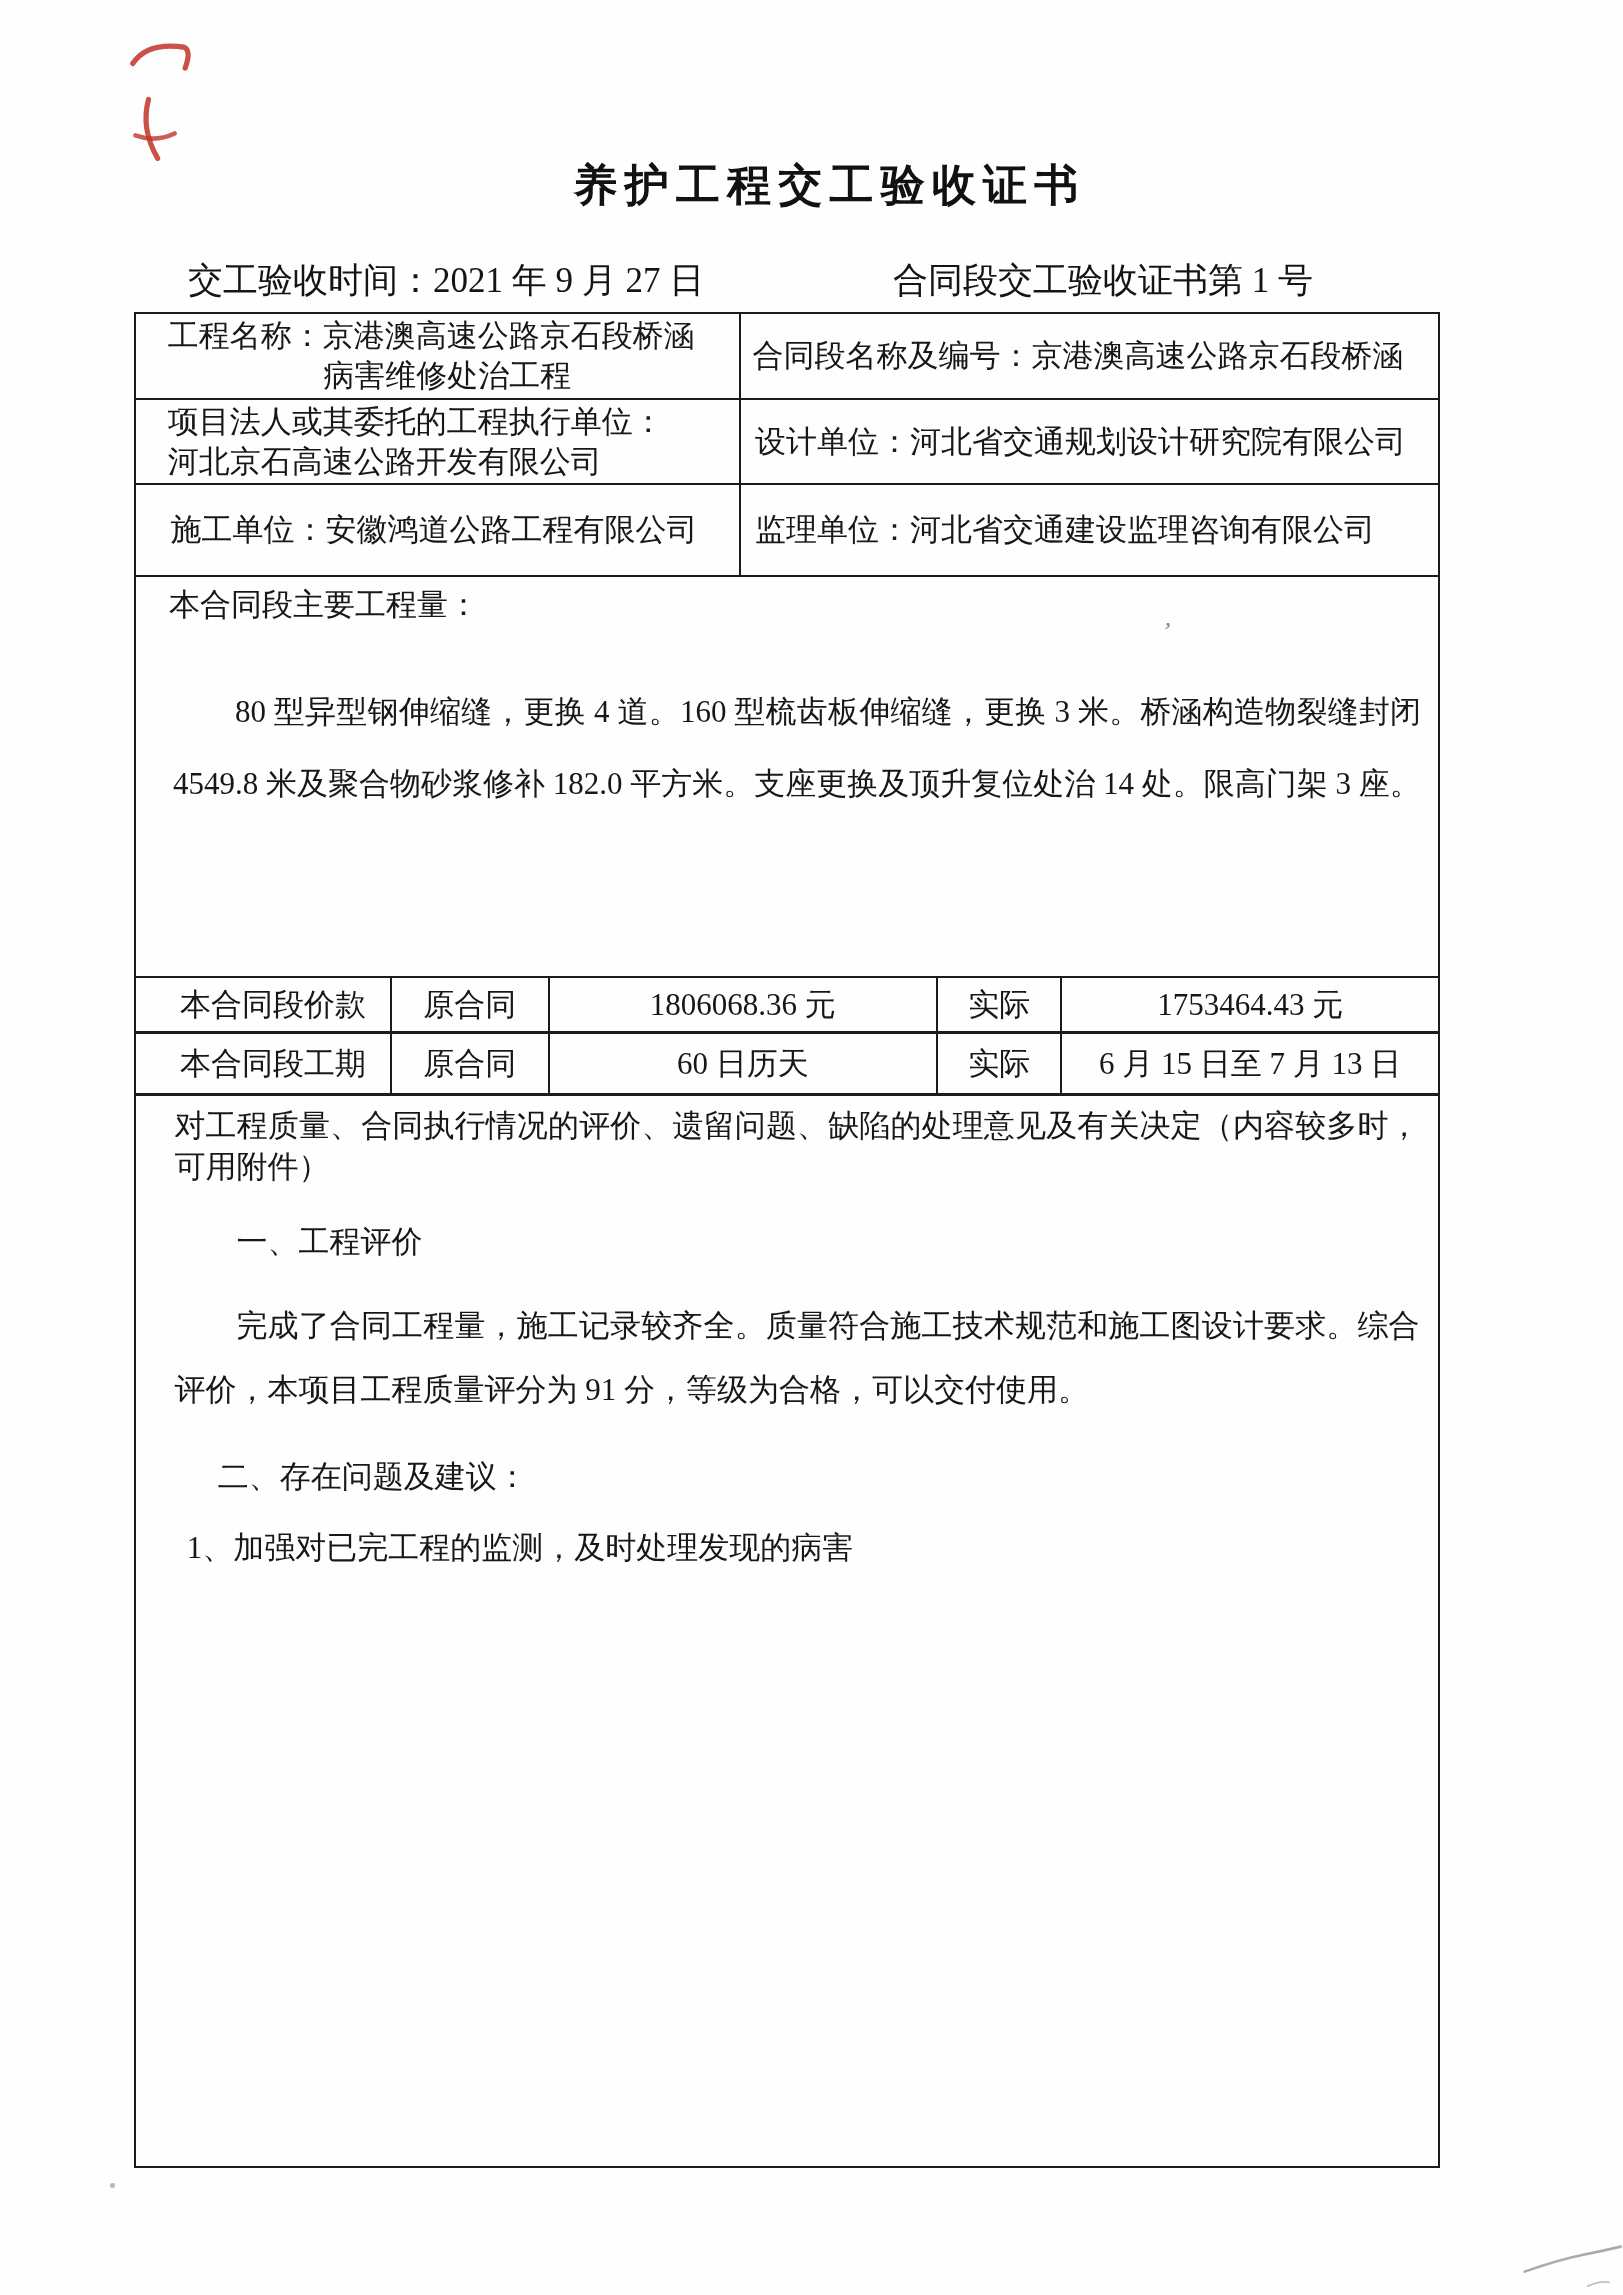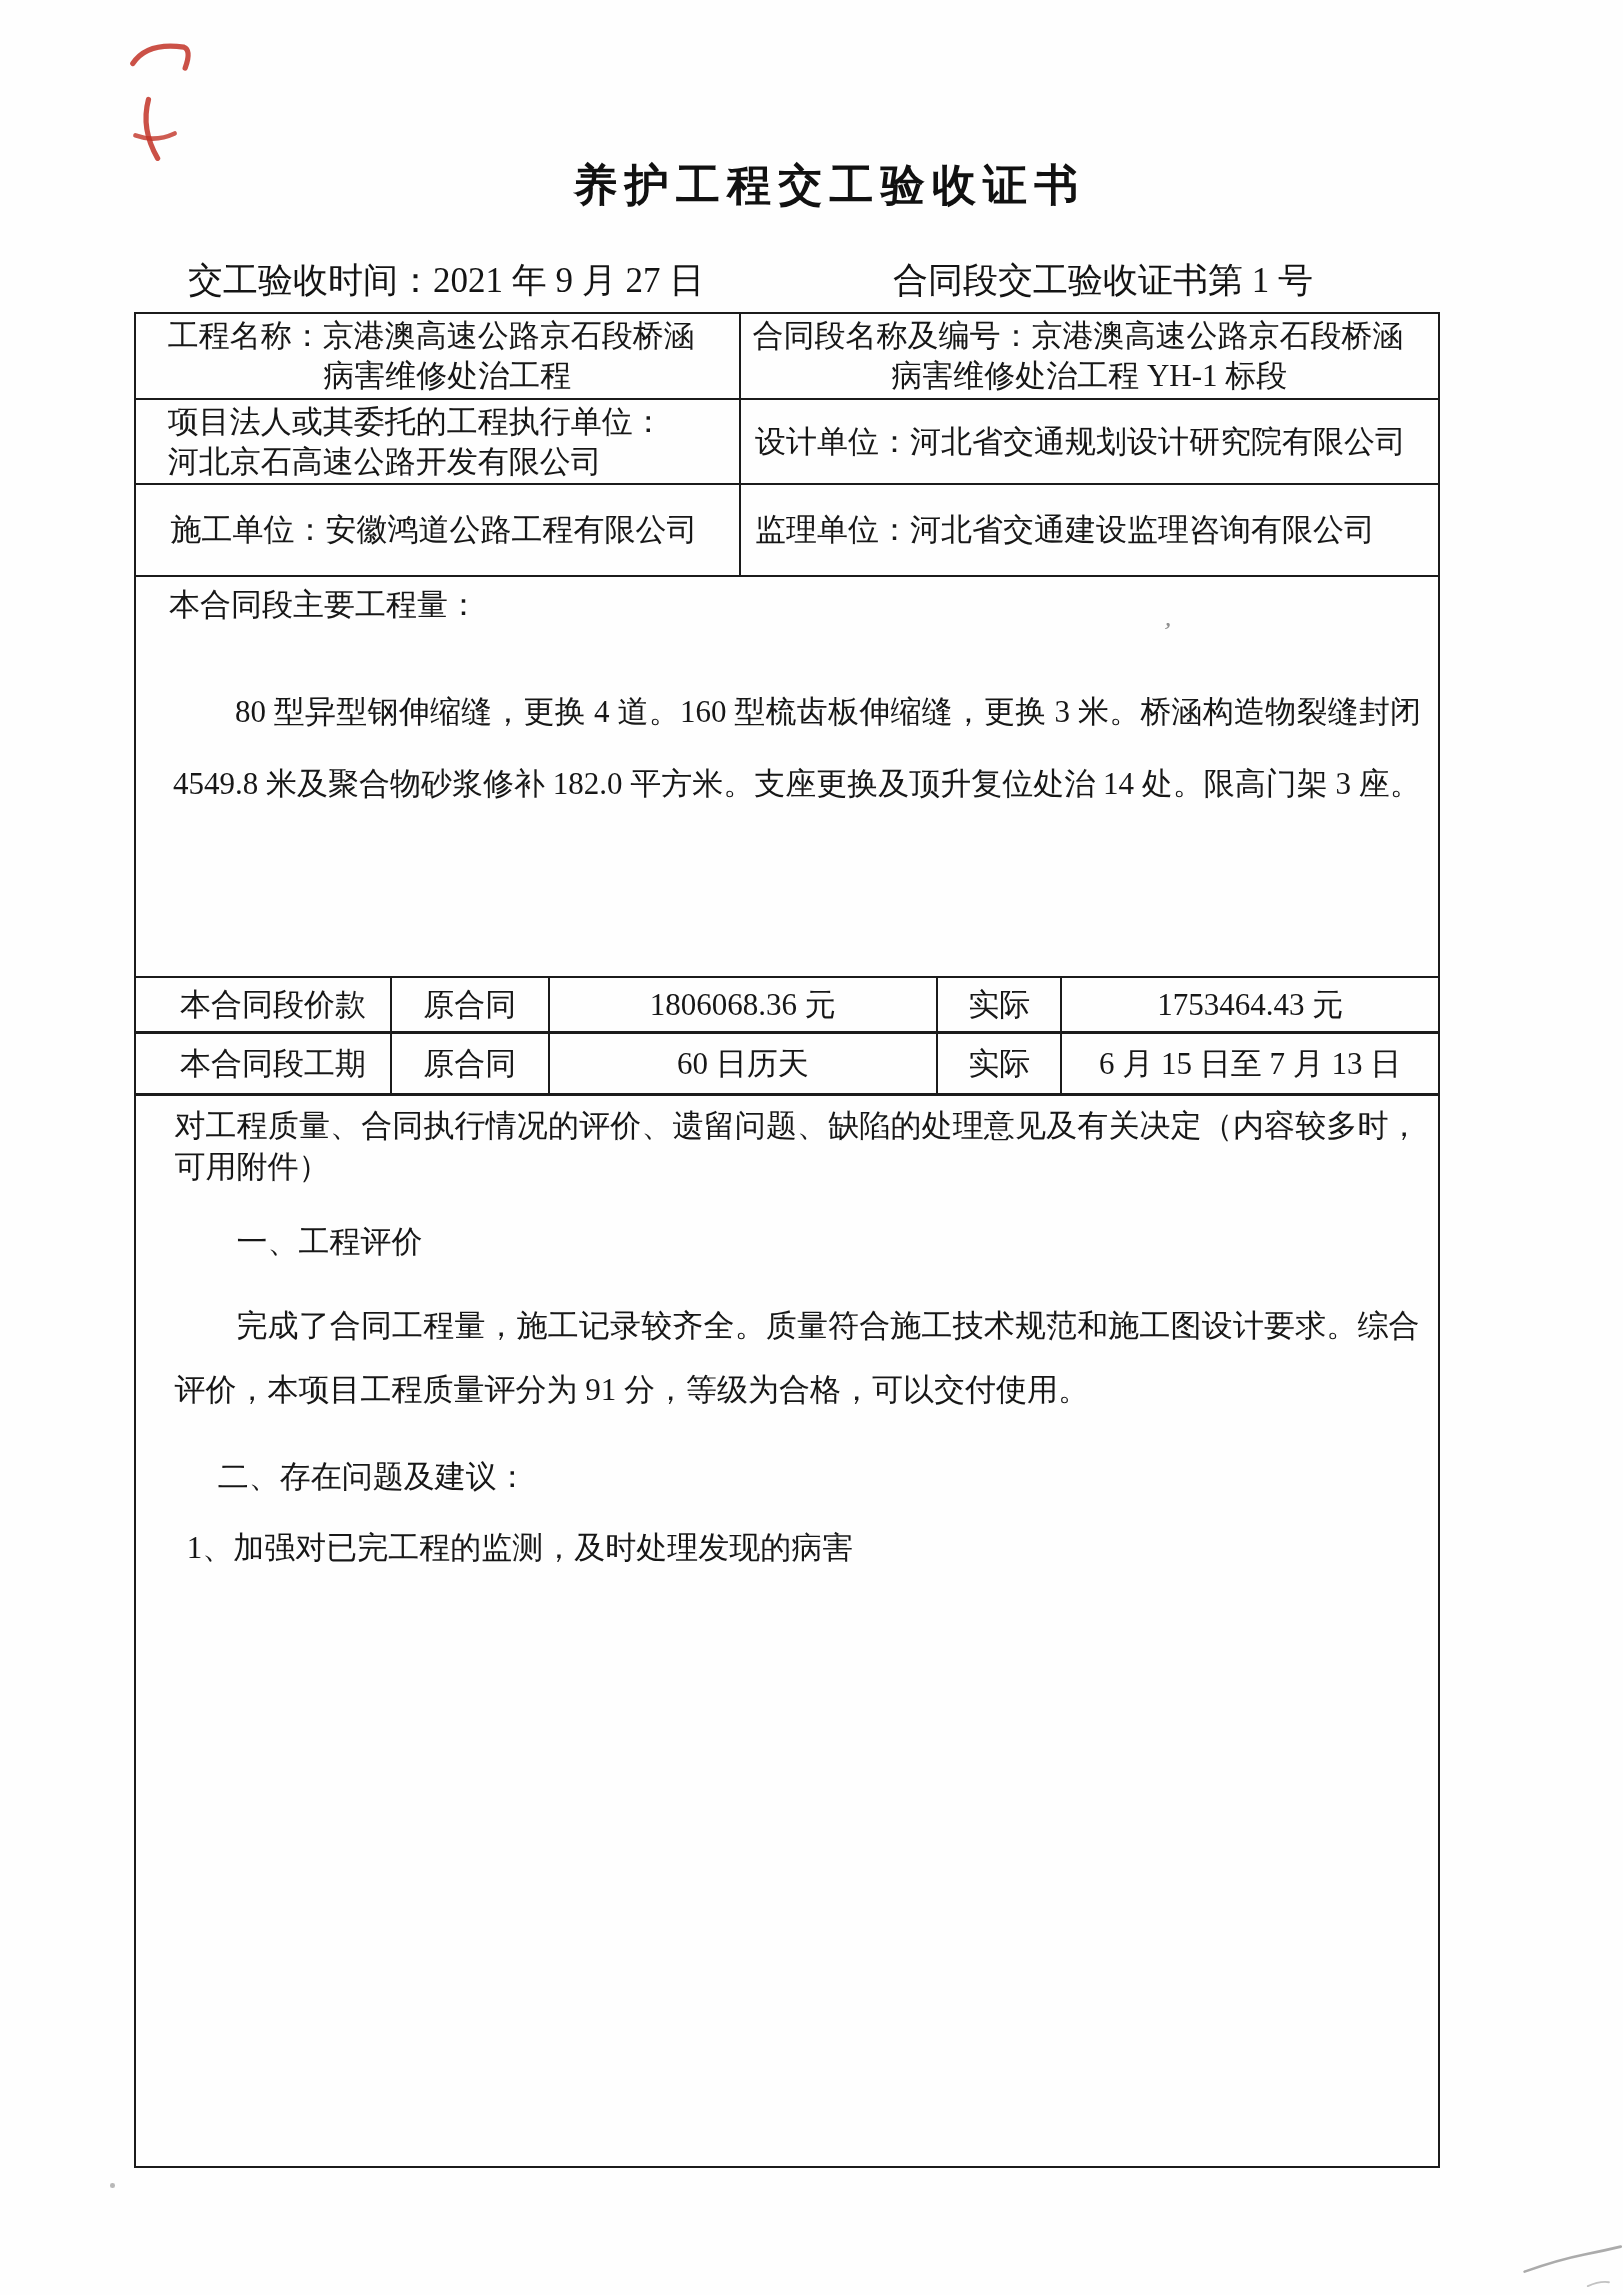--- a/index.html
+++ b/index.html
@@ -87,21 +87,20 @@
 
   <div class="tbl">
 
     <div class="tr r1">
       <div class="td cL two-line">
         <div>工程名称：京港澳高速公路京石段桥涵</div>
         <div class="l2c">病害维修处治工程</div>
       </div>
       <div class="td cR two-line">
         <div>合同段名称及编号：京港澳高速公路京石段桥涵</div>
-        <div class="l2c">病害维修处治工程 YH-1 标段</div>
       </div>
     </div>
 
     <div class="tr r2">
       <div class="td cL two-line">
         <div>项目法人或其委托的工程执行单位：</div>
         <div>河北京石高速公路开发有限公司</div>
       </div>
       <div class="td cR one-line">设计单位：河北省交通规划设计研究院有限公司</div>
     </div>

